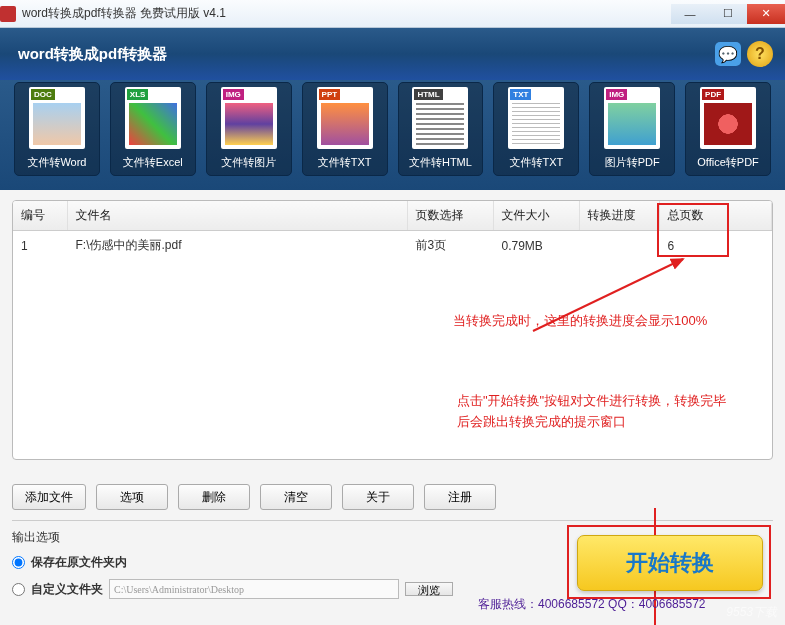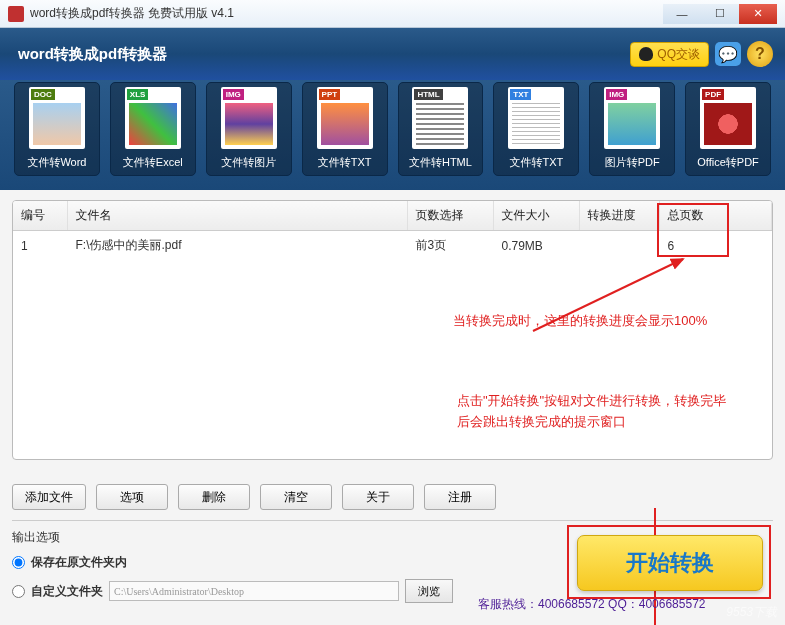--- a/index.html
+++ b/index.html
@@ -1,20 +1,20 @@
 <!DOCTYPE html>
 <html><head>
 <meta charset="utf-8">
 <style>
 * { margin: 0; padding: 0; box-sizing: border-box; font-family: "Microsoft YaHei", Arial, sans-serif; }
 body { background: #888; width: 785px; height: 625px; overflow: hidden; }
 
 .window { width: 785px; height: 625px; background: #fff; display: flex; flex-direction: column; }
 
-.titlebar { height: 28px; background: linear-gradient(#fafcfe, #e8f0f8); display: flex; align-items: center; padding: 0 8px; border-bottom: 1px solid #b8c8d8; }
+.titlebar { height: 28px; background: linear-gradient(#fafcfe, #e8f0f8); display: flex; align-items: center; padding: 0 0; border-bottom: 1px solid #b8c8d8; }
 .titlebar-icon { width: 16px; height: 16px; background: #c03030; margin-right: 6px; border-radius: 2px; }
 .titlebar-text { font-size: 12px; color: #333; flex: 1; }
 .win-buttons { display: flex; gap: 0; }
 .win-btn { width: 38px; height: 20px; display: flex; align-items: center; justify-content: center; font-size: 11px; color: #333; }
 .win-btn.min { background: linear-gradient(#e8f0f8, #d0e0f0); }
 .win-btn.max { background: linear-gradient(#e8f0f8, #d0e0f0); }
 .win-btn.close { background: linear-gradient(#e86050, #c83020); color: #fff; }
 
 .header-bar { height: 52px; background: linear-gradient(#2a5a8a, #1a4878, #2050a0); display: flex; align-items: center; padding: 0 18px; color: #fff; position: relative; }
 .header-title { font-size: 15px; font-weight: bold; }
@@ -55,21 +55,21 @@
 .ann2 { top: 190px; left: 444px; width: 280px; }
 
 .button-row { display: flex; gap: 10px; margin-top: 24px; }
 .btn { min-width: 72px; height: 26px; background: linear-gradient(#fdfdfd, #e8e8e8); border: 1px solid #aaa; border-radius: 3px; font-size: 12px; cursor: pointer; padding: 0 12px; }
 
 .output-section { margin-top: 10px; border-top: 1px solid #ccc; padding-top: 8px; font-size: 12px; color: #333; }
 .output-title { margin-bottom: 8px; }
 .radio-row { display: flex; align-items: center; gap: 6px; margin-bottom: 8px; }
 .radio-row label { font-weight: bold; }
 .path-input { width: 290px; height: 20px; font-size: 10px; padding: 0 4px; border: 1px solid #bbb; background: #fafafa; color: #999; font-family: Liberation Serif, serif; }
-.browse-btn { width: 48px; height: 24px; font-size: 11px; background: linear-gradient(#f8f8f8, #e6e6e6); border: 1px solid #aaa; }
+.browse-btn { width: 48px; height: 14px; font-size: 11px; background: linear-gradient(#f8f8f8, #e6e6e6); border: 1px solid #aaa; }
 
 .hotline { position: absolute; bottom: 12px; left: 478px; font-size: 12px; color: #4c1d95; }
 
 .start-btn-wrap { position: absolute; right: 22px; bottom: 34px; }
 .start-btn { width: 186px; height: 56px; background: linear-gradient(#ffe868, #f6c820); border: 1px solid #d0a810; border-radius: 7px; font-size: 22px; color: #1878c8; font-weight: bold; cursor: pointer; box-shadow: 0 2px 4px rgba(0,0,0,0.2); }
 .hl-start { position: absolute; border: 2px solid #e02020; right: 14px; bottom: 26px; width: 204px; height: 74px; pointer-events: none; }
 
 .watermark { position: absolute; right: 8px; bottom: 4px; font-size: 12px; color: rgba(255,255,255,0.6); font-style: italic; pointer-events: none; }
 </style>
 </head>
@@ -83,24 +83,20 @@
     <div class="win-buttons">
       <div class="win-btn min">—</div>
       <div class="win-btn max">☐</div>
       <div class="win-btn close">✕</div>
     </div>
   </div>
 
   <div class="header-bar">
     <div class="header-title">word转换成pdf转换器</div>
     <div class="header-right">
-      <div class="qq-badge">
-        <div class="penguin"></div>
-        <span>QQ交谈</span>
-      </div>
       <div class="chat-icon">💬</div>
       <div class="help-icon">?</div>
     </div>
   </div>
 
   <div class="format-row" id="format-row">
       <div class="format-card">
         <div class="format-thumb">
           <div class="tag doc">DOC</div>
           <div class="body" style="background:linear-gradient(#a8d0f0,#f0c8a8);"></div>

